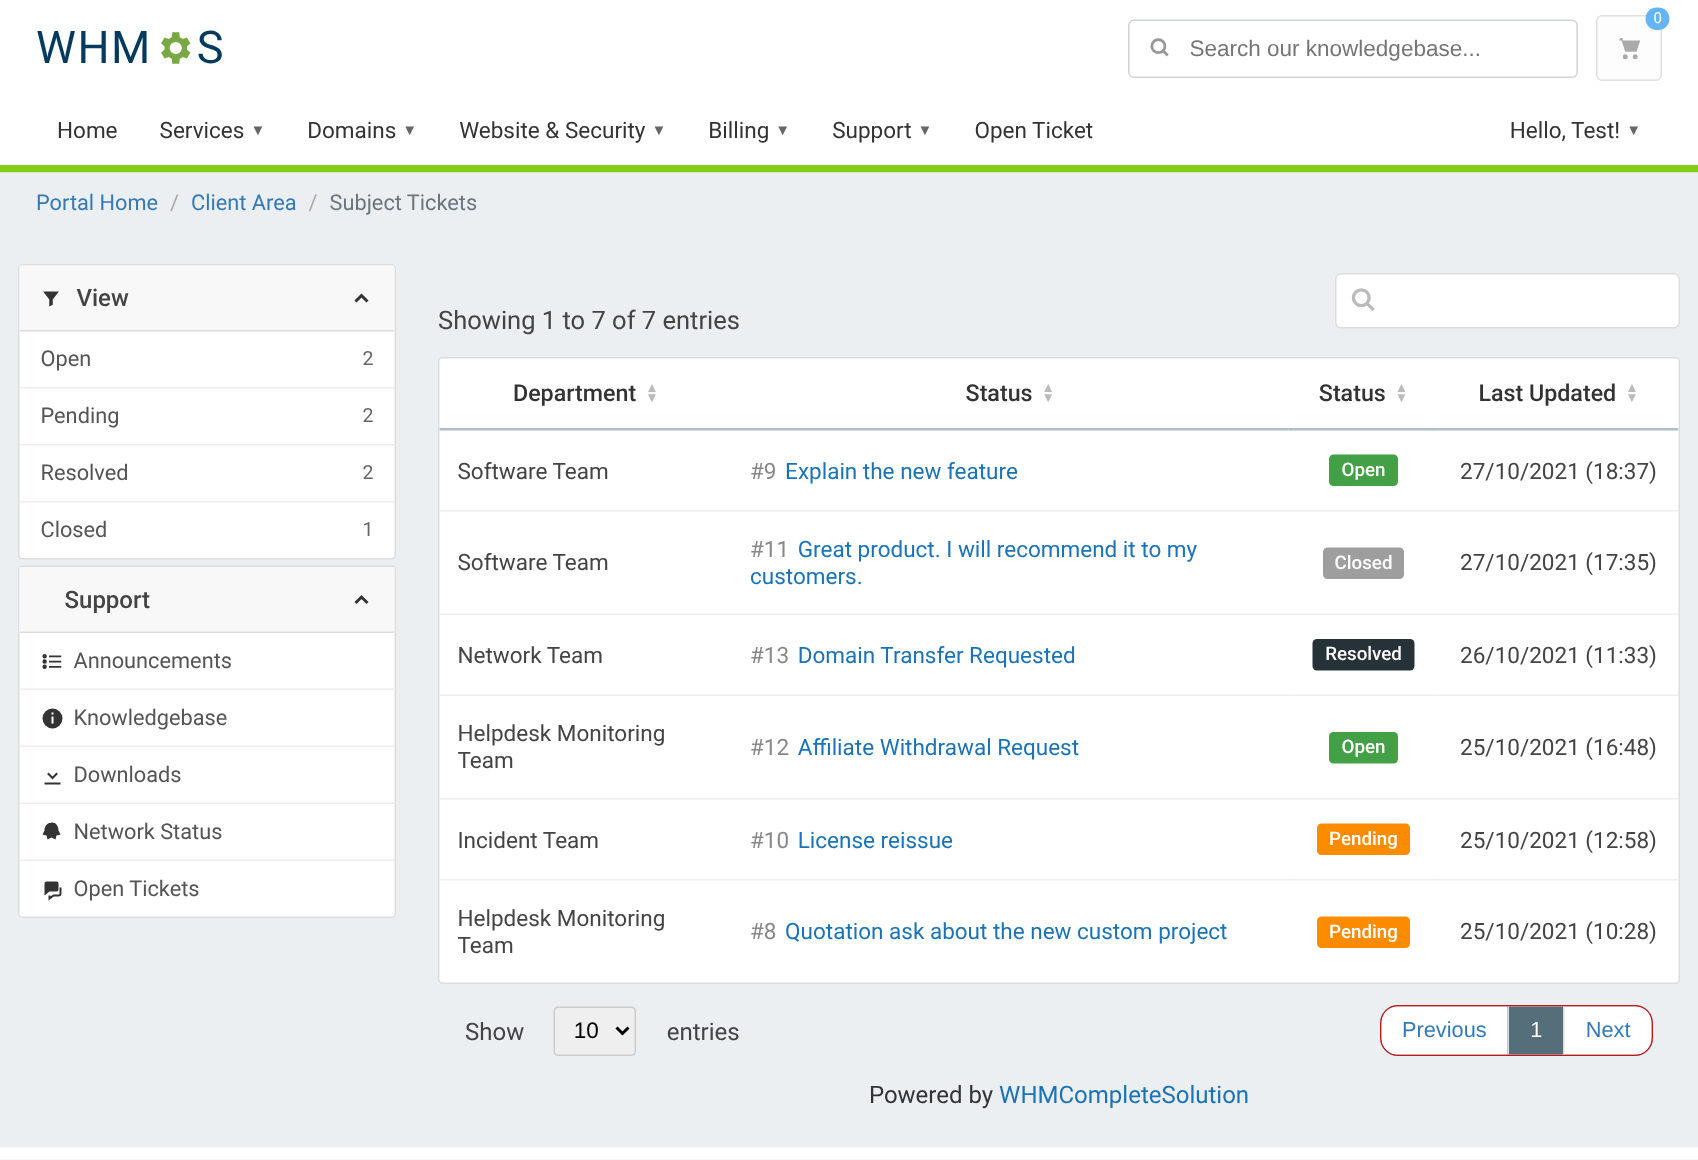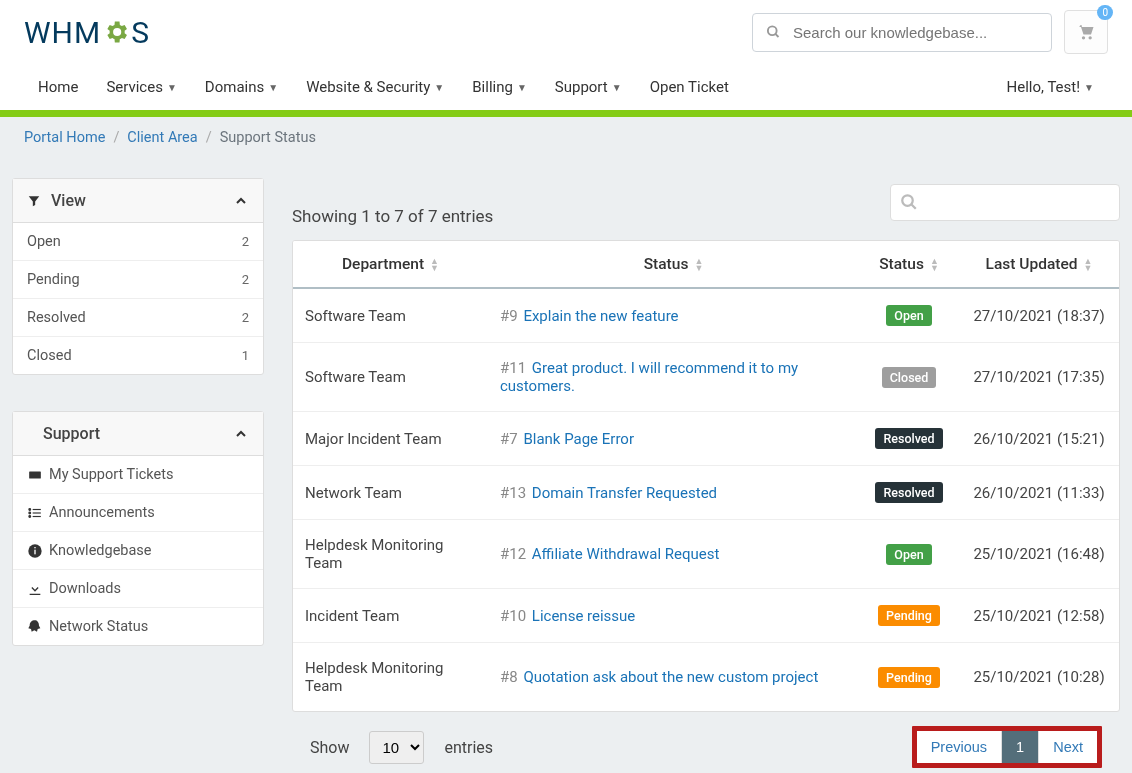--- a/index.html
+++ b/index.html
@@ -11,36 +11,36 @@
   .logo { font-size: 30px; font-weight: 400; color: #043a5d; letter-spacing: 1px; display: flex; align-items: center; }
   .logo-gear { display: inline-block; vertical-align: middle; margin: 0 1px; }
   .topbar-right { margin-left: auto; display: flex; align-items: center; gap: 12px; }
   .search-box { position: relative; width: 300px; }
   .search-box input { width: 100%; padding: 10px 12px 10px 40px; border: 1px solid #ced4da; border-radius: 4px; font-size: 15px; color: #555; background:#fff; }
   .search-box .s-icon { position: absolute; left: 14px; top: 50%; transform: translateY(-50%); color: #999; }
   .cart-btn { position: relative; display: flex; align-items: center; justify-content: center; width: 44px; height: 44px; border: 1px solid #e0e0e0; border-radius: 4px; background: #fdfdfd; color: #aaa; cursor: pointer; }
   .cart-badge { position: absolute; top: -6px; right: -6px; background: #64b5f6; color: #fff; font-size: 10px; padding: 2px 5px; border-radius: 8px; }
 
   
-  .navbar { border-bottom: 7px solid #84cc16; padding: 0 24px; display: flex; align-items: center; }
+  .navbar { border-bottom: 5px solid #84cc16; padding: 0 24px; display: flex; align-items: center; }
   .nav-left { display: flex; }
   .nav-item { padding: 14px 14px; color: #333; cursor: pointer; display: flex; align-items: center; gap: 4px; font-size: 15px; }
   .nav-right { margin-left: auto; display: flex; text-align: center; }
   .caret { font-size: 10px; color: #666; }
 
   
   .breadcrumb { background: #eceff1; padding: 12px 24px; font-size: 14.5px; color: #666; }
   .breadcrumb a { color: #337ab7; }
   .breadcrumb .sep { margin: 0 8px; color: #aaa; }
   .breadcrumb .current { color: #6c757d; }
 
   
   .content { display: flex; gap: 28px; padding: 20px 12px; background: #eceff1; }
   .sidebar { width: 252px; flex-shrink: 0; }
-  .card { background: #fff; border: 1px solid #ddd; border-radius: 3px; margin-bottom: 36px; }
+  .card { background: #fff; border: 1px solid #ddd; border-radius: 3px; margin-bottom: 4px; }
   .card-header { display: flex; align-items: center; gap: 10px; padding: 12px 14px; border-bottom: 1px solid #ddd; font-size: 16px; font-weight: 500; background: #f8f8f8; cursor: pointer; }
   .card-header .chev { margin-left: auto; font-weight: bold; color: #333; }
   .filter-item, .support-item { display: flex; align-items: center; padding: 10px 14px; border-top: 1px solid #eee; font-size: 14.5px; color: #555; cursor: pointer; }
   .filter-item:first-of-type, .support-item:first-of-type { border-top: none; }
   .filter-count { margin-left: auto; font-size: 13px; color: #666; }
   .support-item .mi { width: 22px; color: #333; }
 
   
   .main { flex: 1; }
   .main-top { display: flex; align-items: center; margin-bottom: 14px; }
@@ -61,21 +61,21 @@
   .tnum { color: #888; margin-right: 2px; }
   .badge { display: inline-block; padding: 3px 8px; font-size: 12.5px; border-radius: 3px; color: #fff; font-weight: 500; }
   .badge.Open { background: #43a047; }
   .badge.Closed { background: #9e9e9e; }
   .badge.Resolved { background: #263238; }
   .badge.Pending { background: #fb8c00; }
 
   .table-footer { display: flex; align-items: center; padding: 14px 18px 6px; }
   .show-entries { display: flex; align-items: center; gap: 20px; font-size: 16px; }
   .show-entries select { padding: 6px 8px; border: 1px solid #ccc; border-radius: 3px; font-size: 15px; }
-  .pager { margin-left: auto; display: flex; border: 5px solid #b91c1c; border-radius: 1px; overflow: hidden; }
+  .pager { margin-left: auto; display: flex; border: 1px solid #b91c1c; border-radius: 12px; overflow: hidden; }
   .pager button { padding: 8px 14px; border: none; border-left: 1px solid #ddd; background: #fff; color: #337ab7; font-size: 14.5px; cursor: pointer; }
   .pager button:first-child { border-left: none; }
   .pager button.active { background: #546e7a; color: #fff; }
 
   .powered { text-align: center; padding: 10px 0 6px; color: #333; font-size: 16px; background:#eceff1;}
   .powered a { color: #1a73b7; }
 
   svg { display:block; }
 </style>
 </head>
@@ -140,21 +140,21 @@
       </div>
     </div>
   <div class="nav-right">
     <div class="nav-item">
       <span>Hello, Test!</span>
       <span class="caret">▼</span>
     </div>
   </div>
 </div>
 
-<div class="breadcrumb" id="breadcrumb"><a href="#">Portal Home</a><span class="sep">/</span><a href="#">Client Area</a><span class="sep">/</span><span class="current">Support Status</span></div>
+<div class="breadcrumb" id="breadcrumb"><a href="#">Portal Home</a><span class="sep">/</span><a href="#">Client Area</a><span class="sep">/</span><span class="current">Subject Tickets</span></div>
 
 <div class="content">
   <div class="sidebar">
 
     <div class="card">
       <div class="card-header">
         <span>
           <svg width="14" height="14" viewBox="0 0 24 24" fill="#333">
               <path d="M3 4h18l-7 9v6l-4 2v-8z"></path>
             </svg>
@@ -192,28 +192,20 @@
         <span>Support</span>
         <span class="chev">
           <svg width="16" height="16" viewBox="0 0 24 24" fill="none" stroke="#333" stroke-width="3">
               <polyline points="6 15 12 9 18 15"></polyline>
             </svg>
         </span>
       </div>
       <div id="support-list">
           <div class="support-item">
             <span class="mi">
-              <svg width="16" height="14" viewBox="0 0 24 24" fill="#333">
-                <rect x="2" y="6" width="20" height="12" rx="1"></rect>
-              </svg>
-            </span>
-            <span>My Support Tickets</span>
-          </div>
-          <div class="support-item">
-            <span class="mi">
               <svg width="16" height="14" viewBox="0 0 24 24" fill="none" stroke="#333" stroke-width="2">
                 <line x1="8" y1="6" x2="22" y2="6"></line>
                 <line x1="8" y1="12" x2="22" y2="12"></line>
                 <line x1="8" y1="18" x2="22" y2="18"></line>
                 <circle cx="3" cy="6" r="1.5" fill="#333"></circle>
                 <circle cx="3" cy="12" r="1.5" fill="#333"></circle>
                 <circle cx="3" cy="18" r="1.5" fill="#333"></circle>
               </svg>
             </span>
             <span>Announcements</span>
@@ -236,20 +228,29 @@
             </span>
             <span>Downloads</span>
           </div>
           <div class="support-item">
             <span class="mi">
               <svg width="16" height="16" viewBox="0 0 24 24" fill="#333">
                 <path d="M12 2c3 0 6 3 6 8l2 4-4 1-1 4-4-2-4 2-1-4-4-1 2-4c0-5 3-8 8-8z"></path>
               </svg>
             </span>
             <span>Network Status</span>
+          </div>
+          <div class="support-item">
+            <span class="mi">
+              <svg width="16" height="16" viewBox="0 0 24 24" fill="#333">
+                <path d="M4 4h12a2 2 0 012 2v6a2 2 0 01-2 2H9l-5 4V6a2 2 0 012-2z"></path>
+                <path d="M20 10v6a2 2 0 01-2 2h-5l-4 3v-3" fill="none" stroke="#333" stroke-width="2"></path>
+              </svg>
+            </span>
+            <span>Open Tickets</span>
           </div>
         </div>
     </div>
   </div>
 
   <div class="main">
     <div class="main-top">
       <div class="entries-info">Showing 1 to 7 of 7 entries</div>
       <div class="table-search">
         <span class="s-icon">
@@ -291,26 +292,20 @@
               <td class="col-status"><span class="badge Open">Open</span></td>
               <td class="col-updated">27/10/2021 (18:37)</td>
             </tr>
             <tr>
               <td class="col-dept">Software Team</td>
               <td><a class="subject-link" href="#"><span class="tnum">#11</span> Great product. I will recommend it to my customers.</a></td>
               <td class="col-status"><span class="badge Closed">Closed</span></td>
               <td class="col-updated">27/10/2021 (17:35)</td>
             </tr>
             <tr>
-              <td class="col-dept">Major Incident Team</td>
-              <td><a class="subject-link" href="#"><span class="tnum">#7</span> Blank Page Error</a></td>
-              <td class="col-status"><span class="badge Resolved">Resolved</span></td>
-              <td class="col-updated">26/10/2021 (15:21)</td>
-            </tr>
-            <tr>
               <td class="col-dept">Network Team</td>
               <td><a class="subject-link" href="#"><span class="tnum">#13</span> Domain Transfer Requested</a></td>
               <td class="col-status"><span class="badge Resolved">Resolved</span></td>
               <td class="col-updated">26/10/2021 (11:33)</td>
             </tr>
             <tr>
               <td class="col-dept">Helpdesk Monitoring Team</td>
               <td><a class="subject-link" href="#"><span class="tnum">#12</span> Affiliate Withdrawal Request</a></td>
               <td class="col-status"><span class="badge Open">Open</span></td>
               <td class="col-updated">25/10/2021 (16:48)</td>

